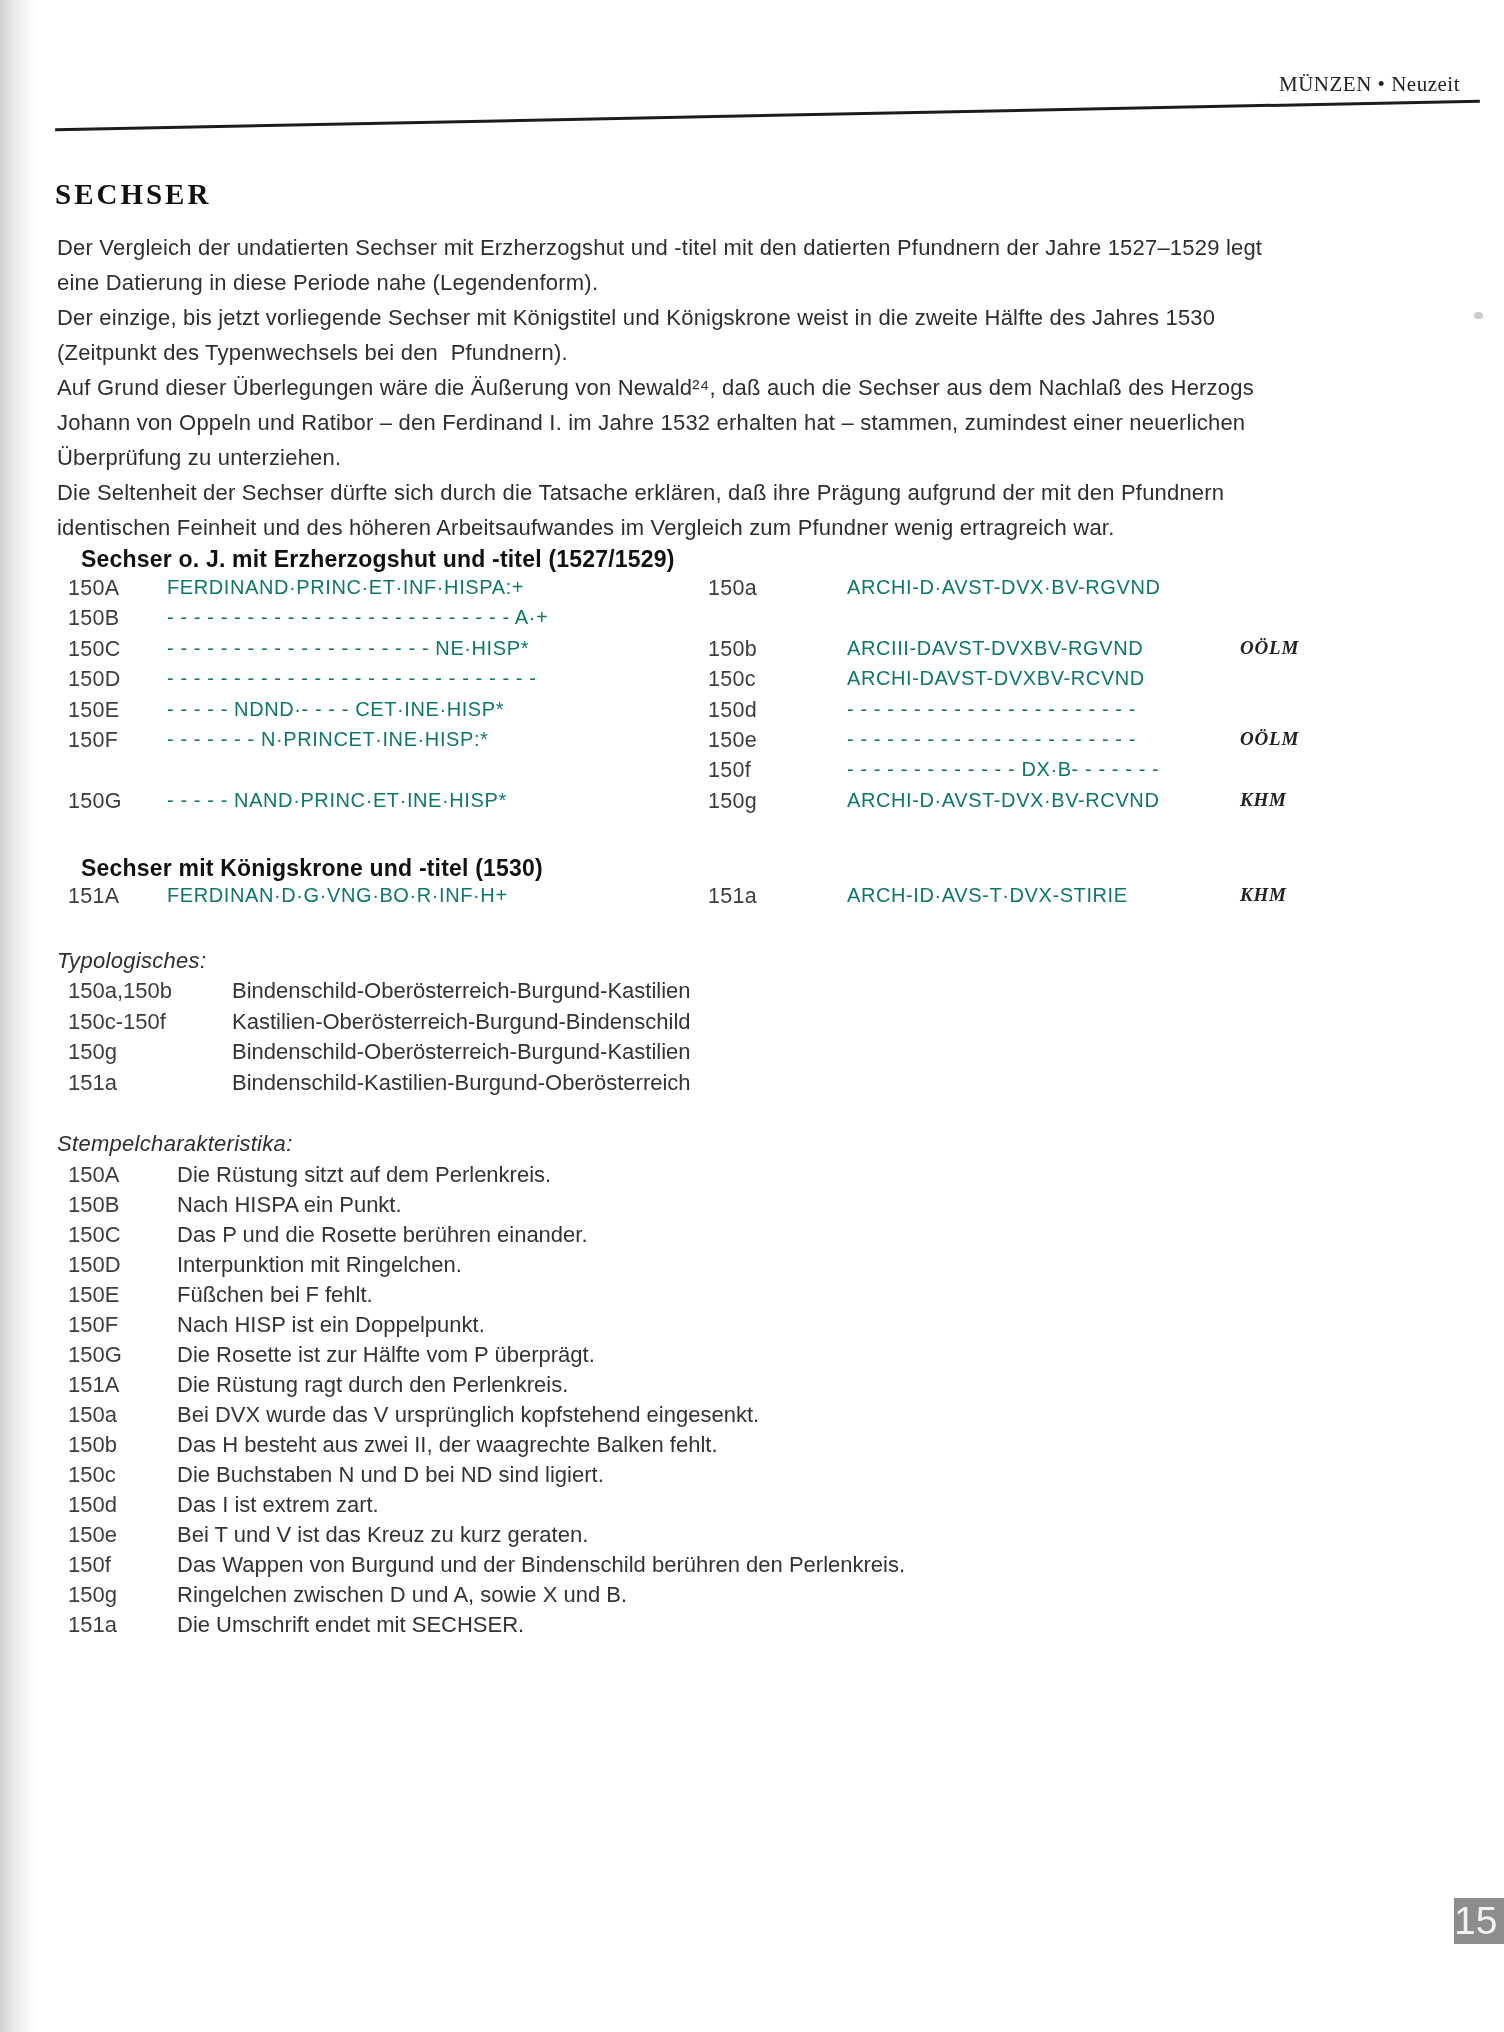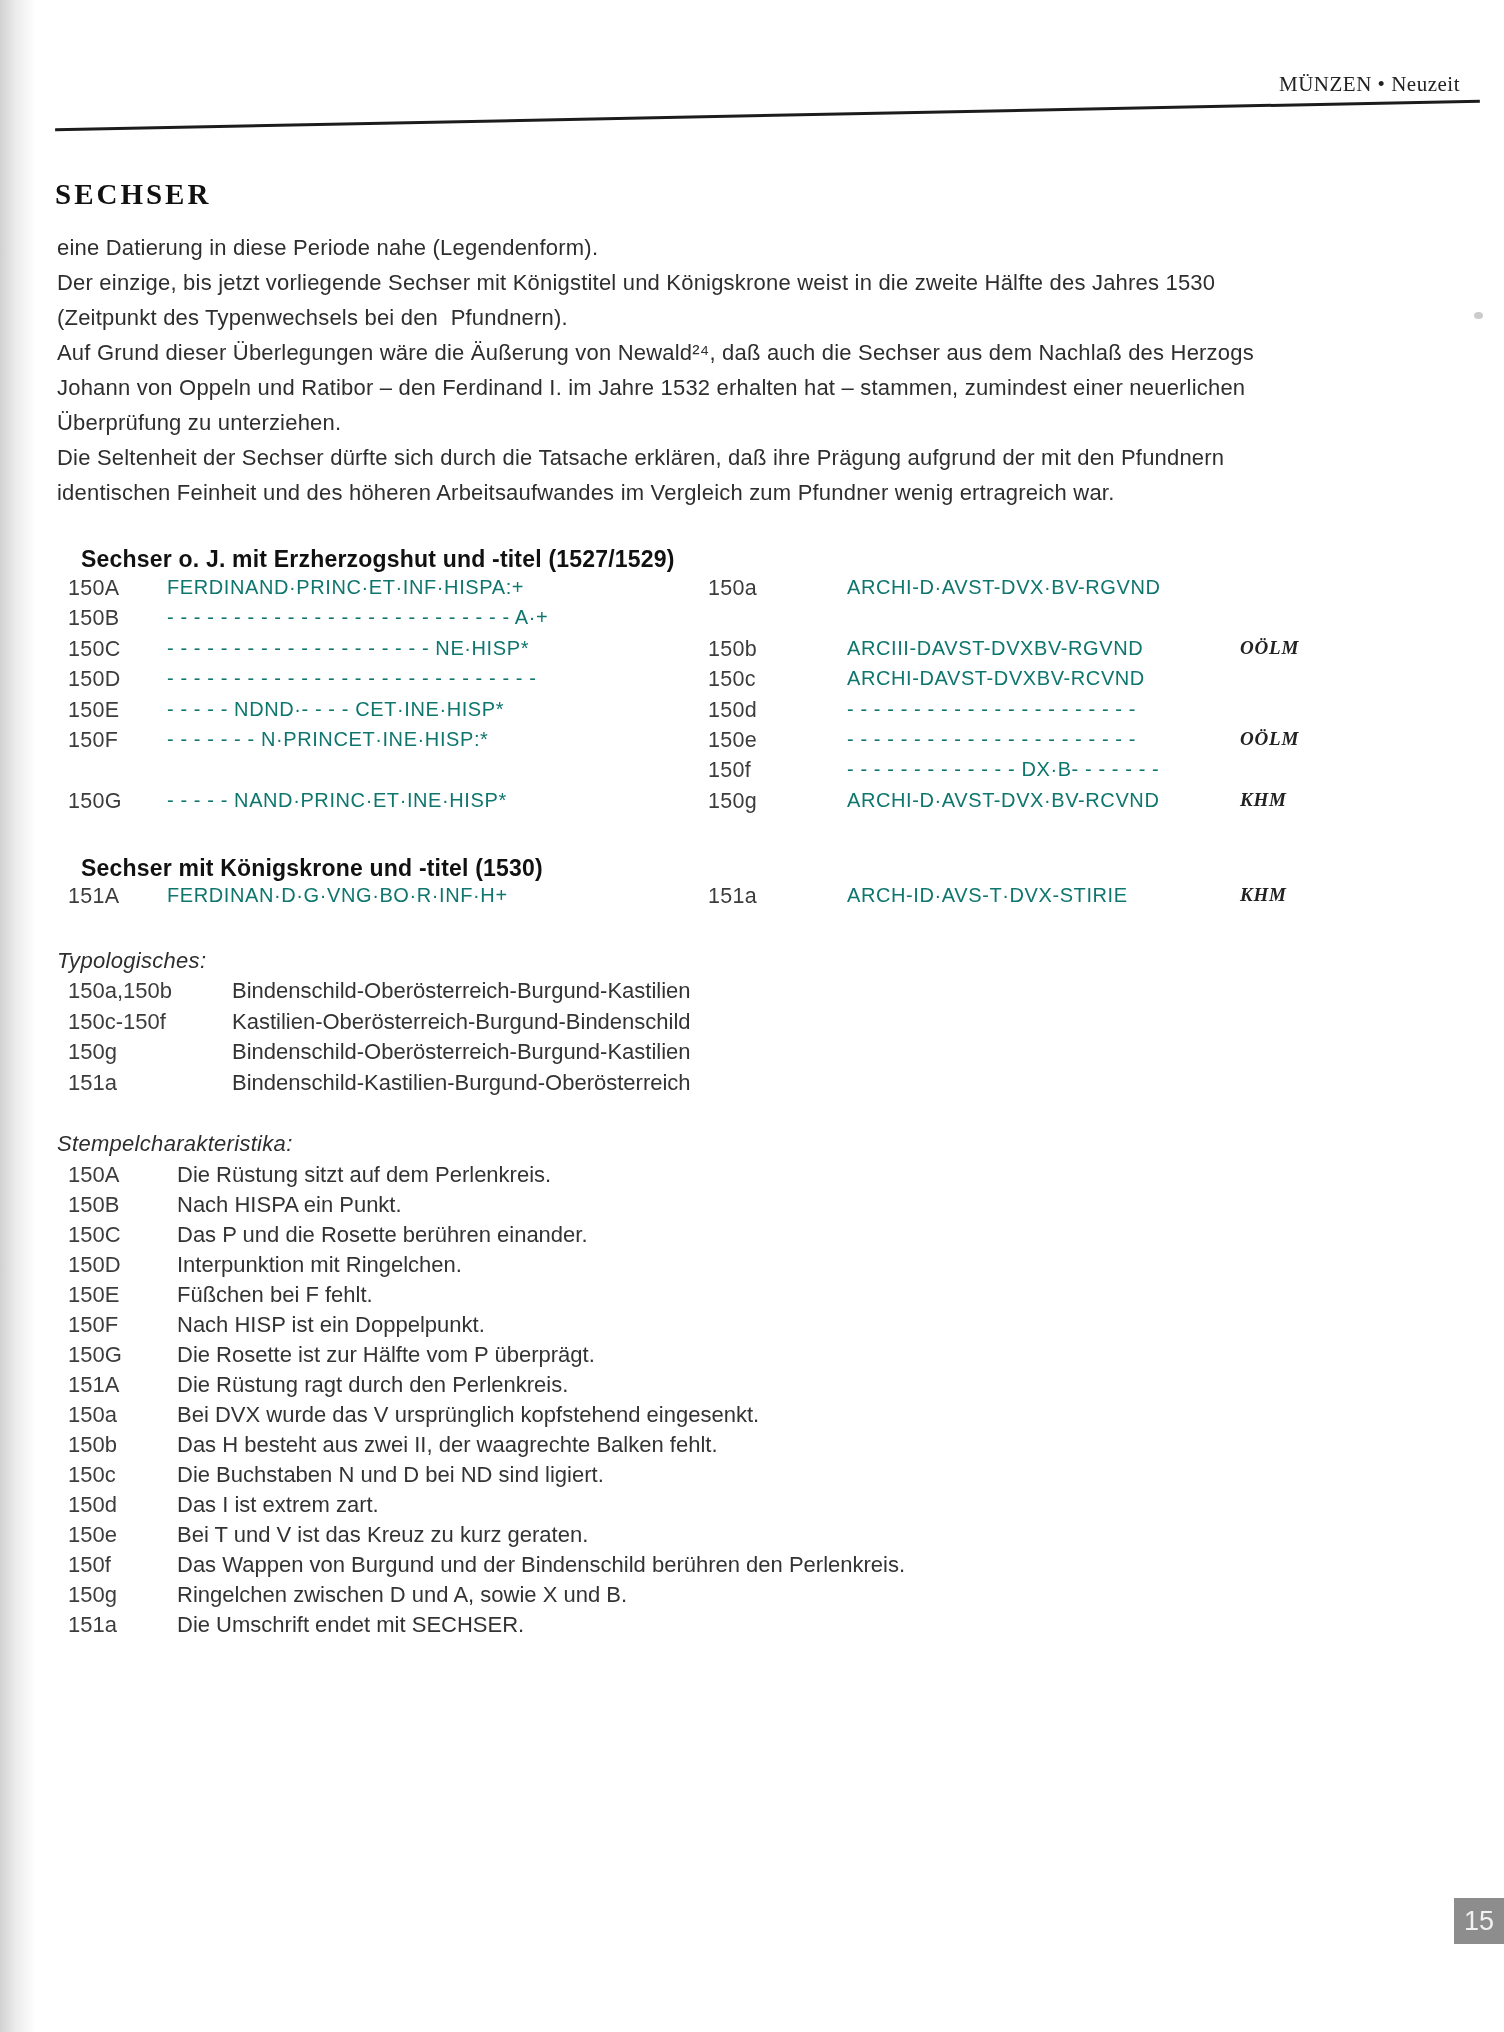--- a/index.html
+++ b/index.html
@@ -51,34 +51,35 @@
   .srow{position:relative;height:30px;}
   .srow span{position:absolute;top:0;white-space:pre;font-size:22px;}
   .s-ref{left:13px;color:#3c3c3c;} .s-desc{left:122px;color:#333;}
   .artifact-dot{
     left:1474px;top:312px;width:9px;height:7px;border-radius:50%;
     background:#b9b9b9;opacity:.75;
   }
   .page-number-box{
     right:0;top:1898px;width:50px;height:46px;background:#8d8d8d;
     display:flex;align-items:center;
-    color:#f2f2f2;font-size:27px;padding-left:10px;box-sizing:border-box;
+    color:#f2f2f2;font-size:39px;box-sizing:border-box;
   }
 </style>
 </head>
 <body>
 
 <div class="abs left-shade"></div>
 
 <div class="abs running-head">MÜNZEN • Neuzeit</div>
 <div class="abs rule"></div>
 
 <div class="abs page-title">SECHSER</div>
 
 <div class="abs intro">
+  <div class="intro-line">Der Vergleich der undatierten Sechser mit Erzherzogshut und -titel mit den datierten Pfundnern der Jahre 1527–1529 legt</div>
   <div class="intro-line">eine Datierung in diese Periode nahe (Legendenform).</div>
   <div class="intro-line">Der einzige, bis jetzt vorliegende Sechser mit Königstitel und Königskrone weist in die zweite Hälfte des Jahres 1530</div>
   <div class="intro-line">(Zeitpunkt des Typenwechsels bei den  Pfundnern).</div>
   <div class="intro-line">Auf Grund dieser Überlegungen wäre die Äußerung von Newald²⁴, daß auch die Sechser aus dem Nachlaß des Herzogs</div>
   <div class="intro-line">Johann von Oppeln und Ratibor – den Ferdinand I. im Jahre 1532 erhalten hat – stammen, zumindest einer neuerlichen</div>
   <div class="intro-line">Überprüfung zu unterziehen.</div>
   <div class="intro-line">Die Seltenheit der Sechser dürfte sich durch die Tatsache erklären, daß ihre Prägung aufgrund der mit den Pfundnern</div>
   <div class="intro-line">identischen Feinheit und des höheren Arbeitsaufwandes im Vergleich zum Pfundner wenig ertragreich war.</div>
 </div>
 

